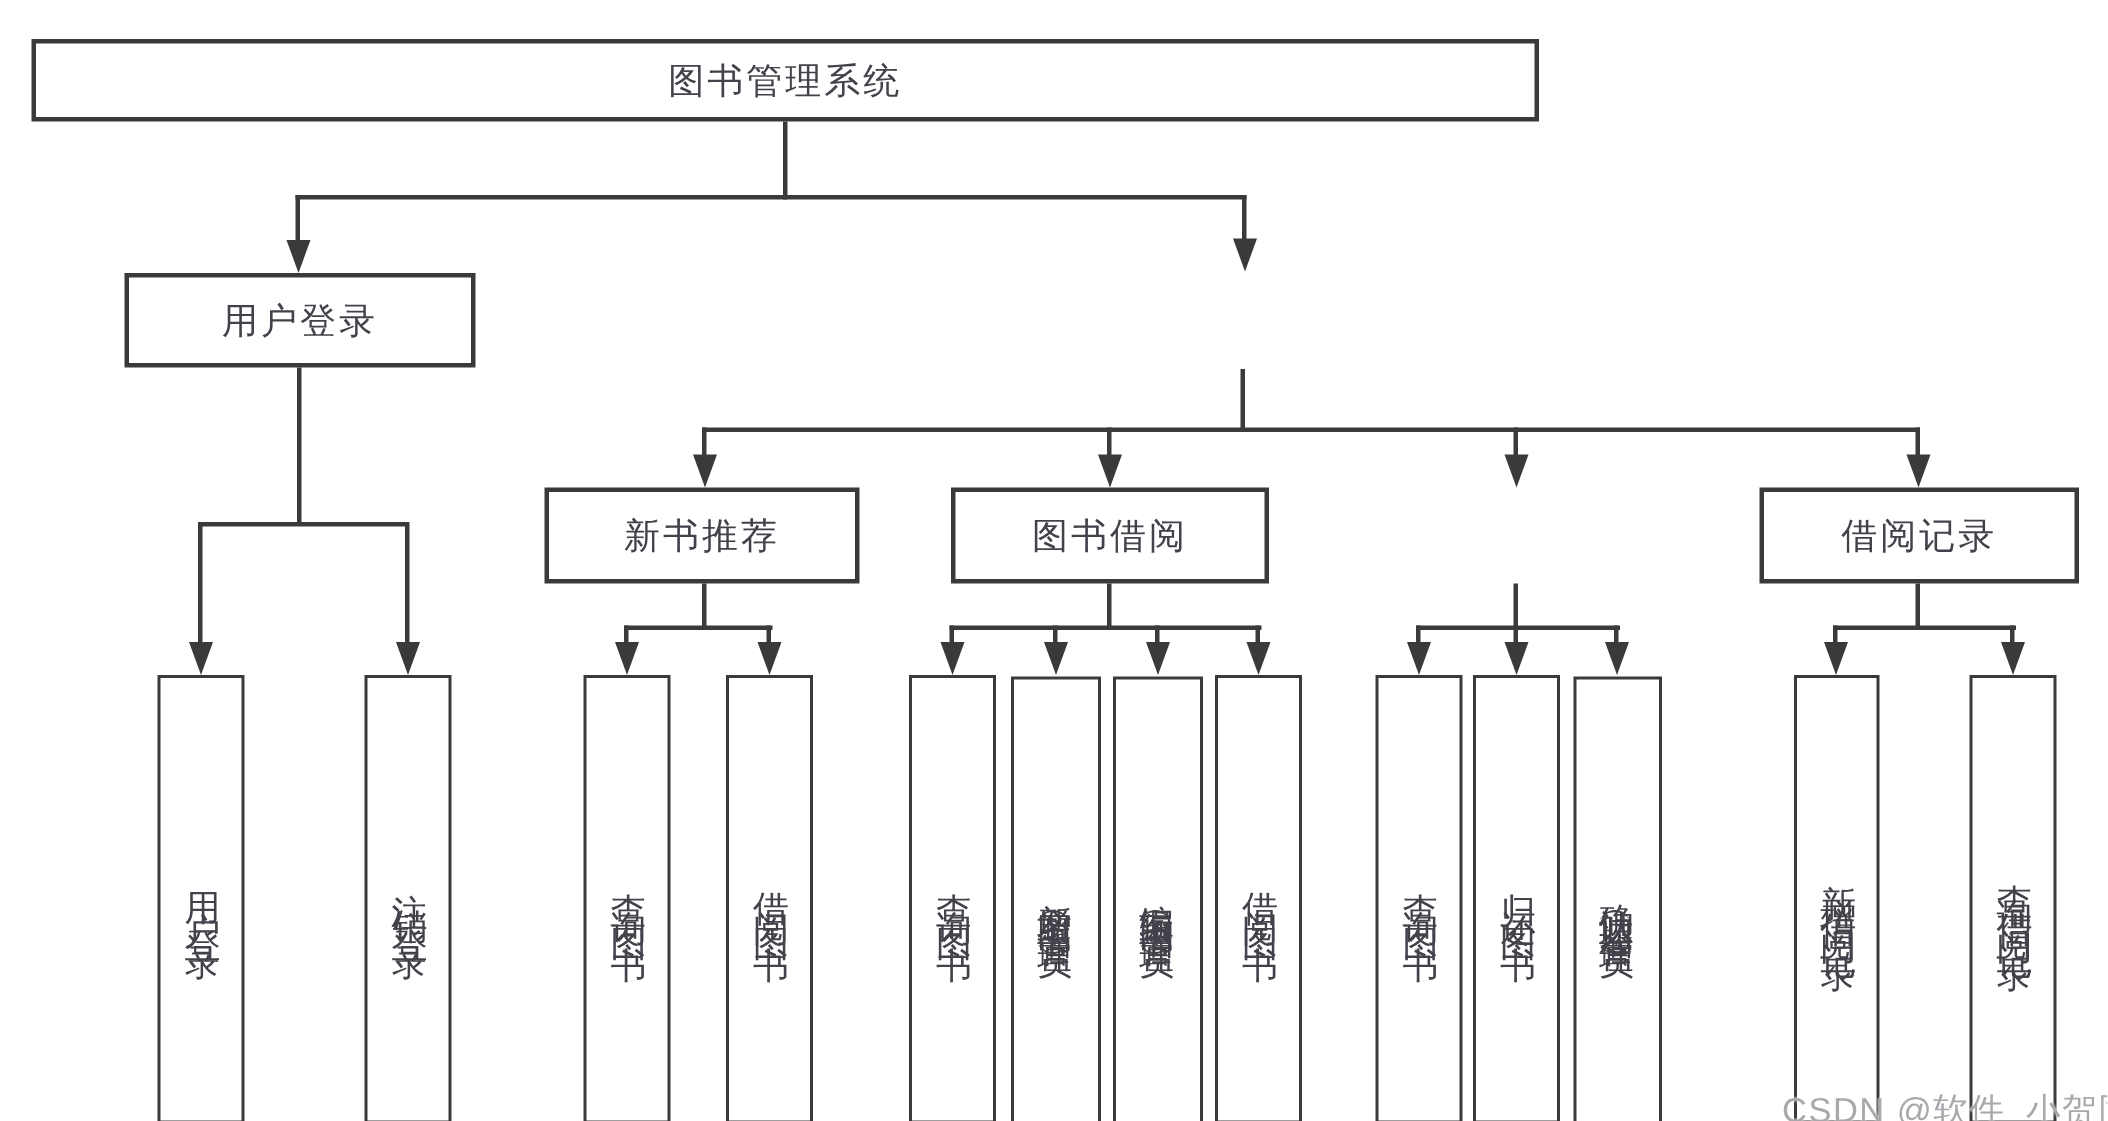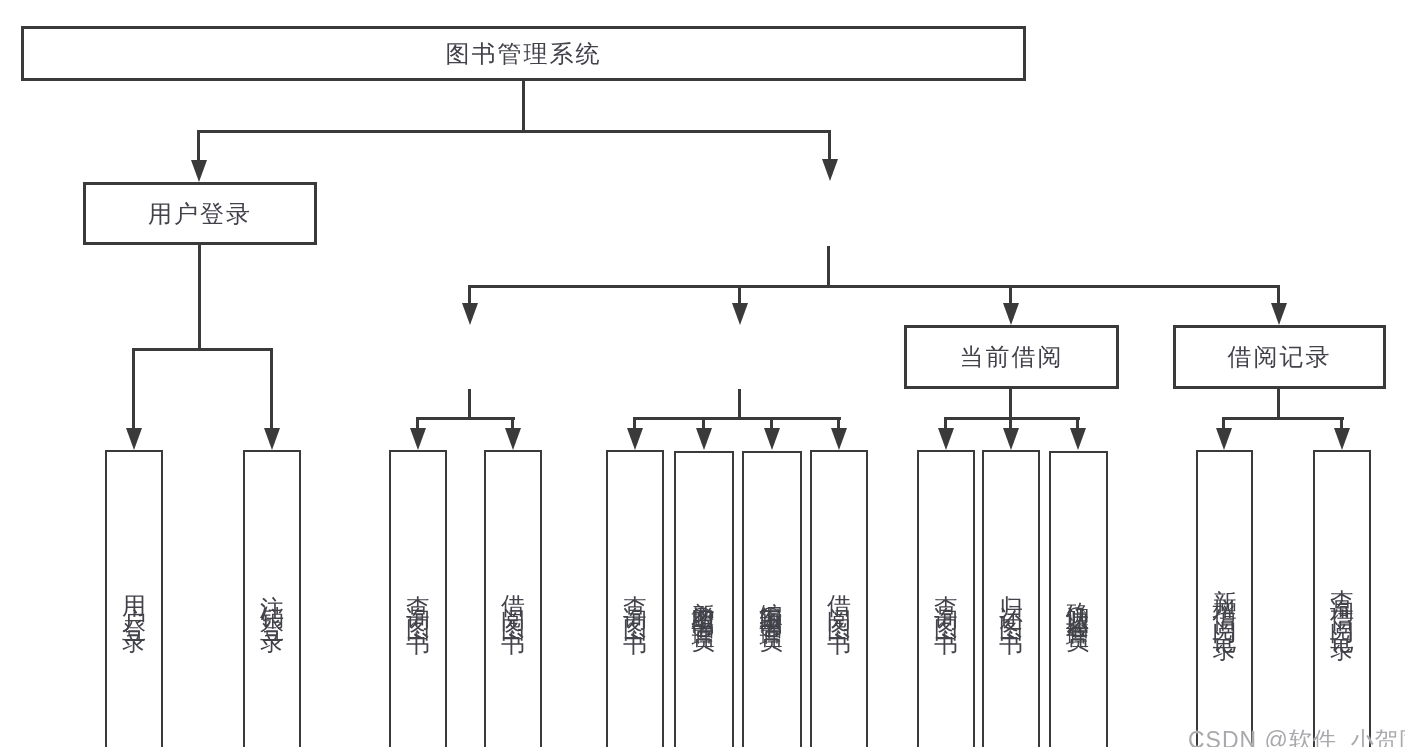--- a/index.html
+++ b/index.html
@@ -58,22 +58,25 @@
   <div class="hl" style="left:468px;top:272px;width:812px"></div>
   <div class="vl" style="left:468px;top:272px;height:20px"></div>
   <div class="ar" style="left:462px;top:290px"></div>
   <div class="vl" style="left:738px;top:272px;height:20px"></div>
   <div class="ar" style="left:732px;top:290px"></div>
   <div class="vl" style="left:1009px;top:272px;height:20px"></div>
   <div class="ar" style="left:1003px;top:290px"></div>
   <div class="vl" style="left:1277px;top:272px;height:20px"></div>
   <div class="ar" style="left:1271px;top:290px"></div>
 
-  <div class="box hbox" style="left:904px;top:312px;width:215px;height:64px">
-    <span>当前借阅</span>
+  <div class="box hbox" style="left:363px;top:312px;width:210px;height:64px">
+    <span>新书推荐</span>
+  </div>
+  <div class="box hbox" style="left:634px;top:312px;width:212px;height:64px">
+    <span>图书借阅</span>
   </div>
   <div class="box hbox" style="left:1173px;top:312px;width:213px;height:64px">
     <span>借阅记录</span>
   </div>
 
   <div class="vl" style="left:468px;top:376px;height:31px"></div>
   <div class="hl" style="left:416px;top:404px;width:99px"></div>
   <div class="vl" style="left:416px;top:404px;height:13px"></div>
   <div class="ar" style="left:410px;top:415px"></div>
   <div class="vl" style="left:511px;top:404px;height:13px"></div>

